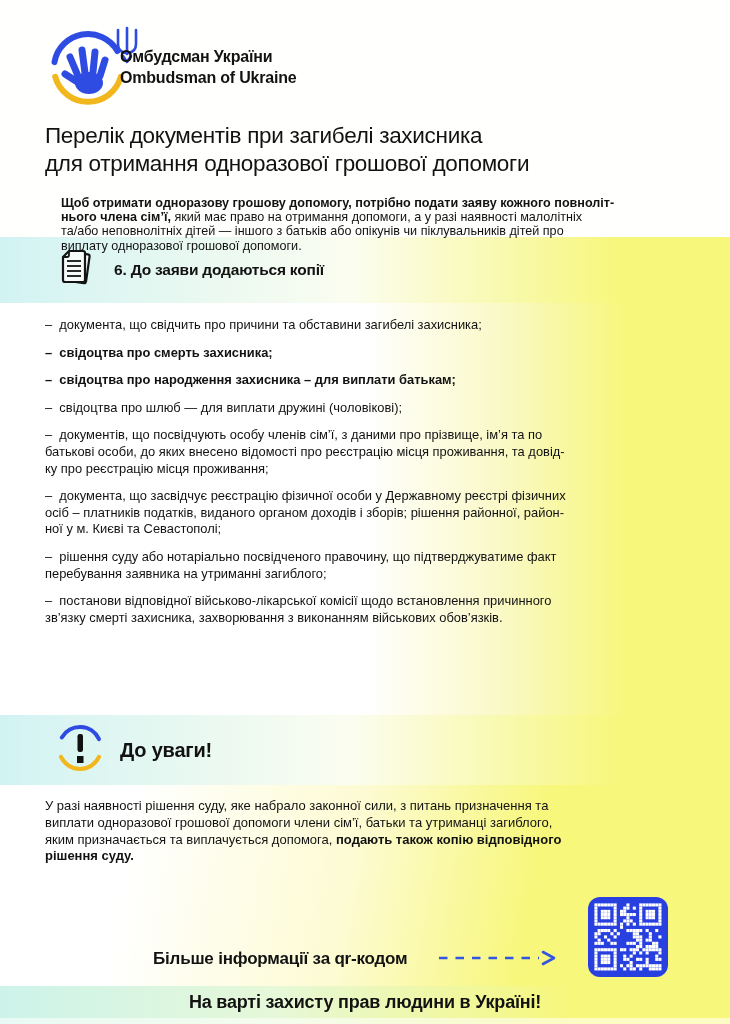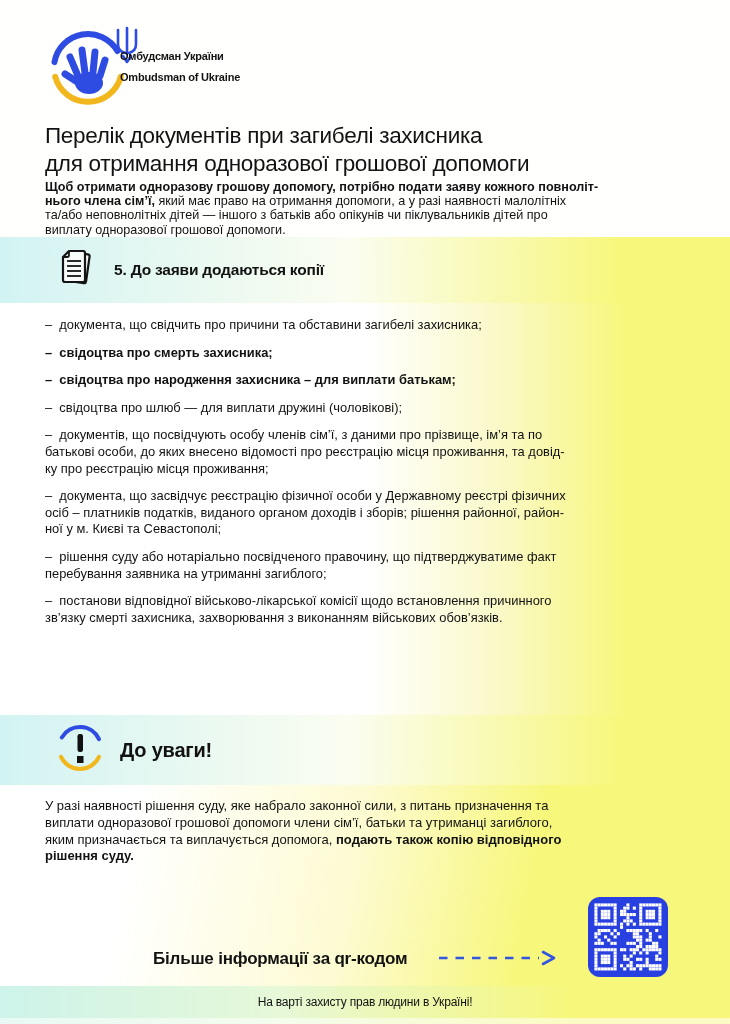--- a/index.html
+++ b/index.html
@@ -2,24 +2,24 @@
 <html><head>
 <meta charset="utf-8">
 <style>
   html,body{margin:0;padding:0;background:#e9e9e9}
   .page{position:relative;width:730px;height:1024px;margin:0 auto;background:#fffffe;
         font-family:"Liberation Sans",sans-serif;color:#121212;overflow:hidden}
 
   
   .sec-top{position:relative;height:237px;background:#fffffe}
   .logo{position:absolute;left:50px;top:26px;width:100px;height:80px}
-  .org{position:absolute;left:120px;top:46px;font-weight:700;font-size:11px;line-height:21px;letter-spacing:-.2px}
+  .org{position:absolute;left:120px;top:46px;font-weight:700;font-size:16px;line-height:21px;letter-spacing:-.2px}
   .page-title{position:absolute;left:45px;top:122px;margin:0;font-size:22.5px;line-height:27.5px;
               letter-spacing:-.3px;font-weight:400}
-  .intro{position:absolute;left:45px;top:180px;width:620px;margin:0;font-size:12.6px;line-height:14.2px;
+  .intro{position:absolute;left:45px;top:180px;width:620px;margin:16px;font-size:12.6px;line-height:14.2px;
          white-space:pre-line}
   .b{font-weight:700}
 
   
   .band{display:flex;align-items:center;height:66px;padding-left:54px;gap:14px;
         background:linear-gradient(90deg,#d2f3f3 0%,#fbfdf0 48%,#f7f77c 85%)}
   .band h2{margin:0;font-size:15.5px;font-weight:700;letter-spacing:-.2px}
   .band.band2{height:70px}
   .band.band2 h2{font-size:20px}
   .band-icon{flex:0 0 auto;display:block}
@@ -32,21 +32,21 @@
   
   .bottom{position:relative;height:201px;
           background:linear-gradient(100deg,#ffffff 18%,#fdfbd2 48%,#f7f77c 72%)}
   .note{position:absolute;left:45px;top:13px;width:580px;margin:0;font-size:13px;line-height:16.8px;
         white-space:pre-line}
   .qr{position:absolute;left:588px;top:112px;width:80px;height:80px}
   .qr-caption{position:absolute;left:153px;top:164px;font-size:17px;font-weight:700;letter-spacing:-.2px}
   .arrow{position:absolute;left:436px;top:164px}
 
   
-  .bar{height:32px;text-align:center;font-weight:400;font-size:12px;line-height:32px;letter-spacing:-.2px;
+  .bar{height:32px;text-align:center;font-weight:700;font-size:18px;line-height:32px;letter-spacing:-.2px;
        background:linear-gradient(90deg,#cdf3ea 0%,#e6f8d8 38%,#f7f77c 78%)}
   .strip{height:6px;opacity:.45;
        background:linear-gradient(90deg,#cdf3ea 0%,#e6f8d8 38%,#f7f77c 78%)}
 </style>
 </head>
 <body>
 
 <div class="page">
 
   <header class="sec-top">
@@ -96,21 +96,21 @@
         </g>
         <path d="M15 6 V10 a2 2 0 0 1 -2 2 H9" fill="none" stroke="#141414" stroke-width="1.8"></path>
         <g stroke="#141414" stroke-width="1.8">
           <line x1="13" y1="16" x2="27" y2="16"></line>
           <line x1="13" y1="21" x2="27" y2="21"></line>
           <line x1="13" y1="26" x2="27" y2="26"></line>
           <line x1="13" y1="31" x2="27" y2="31"></line>
         </g>
       </svg>
     </span>
-    <h2>5. До заяви додаються копії</h2>
+    <h2>6. До заяви додаються копії</h2>
   </div>
 
   <section class="list">
       <p class="li">–&nbsp;&nbsp;документа, що свідчить про причини та обставини загибелі захисника;</p>
       <p class="li b">–&nbsp;&nbsp;свідоцтва про смерть захисника;</p>
       <p class="li b">–&nbsp;&nbsp;свідоцтва про народження захисника – для виплати батькам;</p>
       <p class="li">–&nbsp;&nbsp;свідоцтва про шлюб — для виплати дружині (чоловікові);</p>
       <p class="li">–&nbsp;&nbsp;документів, що посвідчують особу членів сім’ї, з даними про прізвище, ім’я та по
 батькові особи, до яких внесено відомості про реєстрацію місця проживання, та довід-
 ку про реєстрацію місця проживання;</p>

